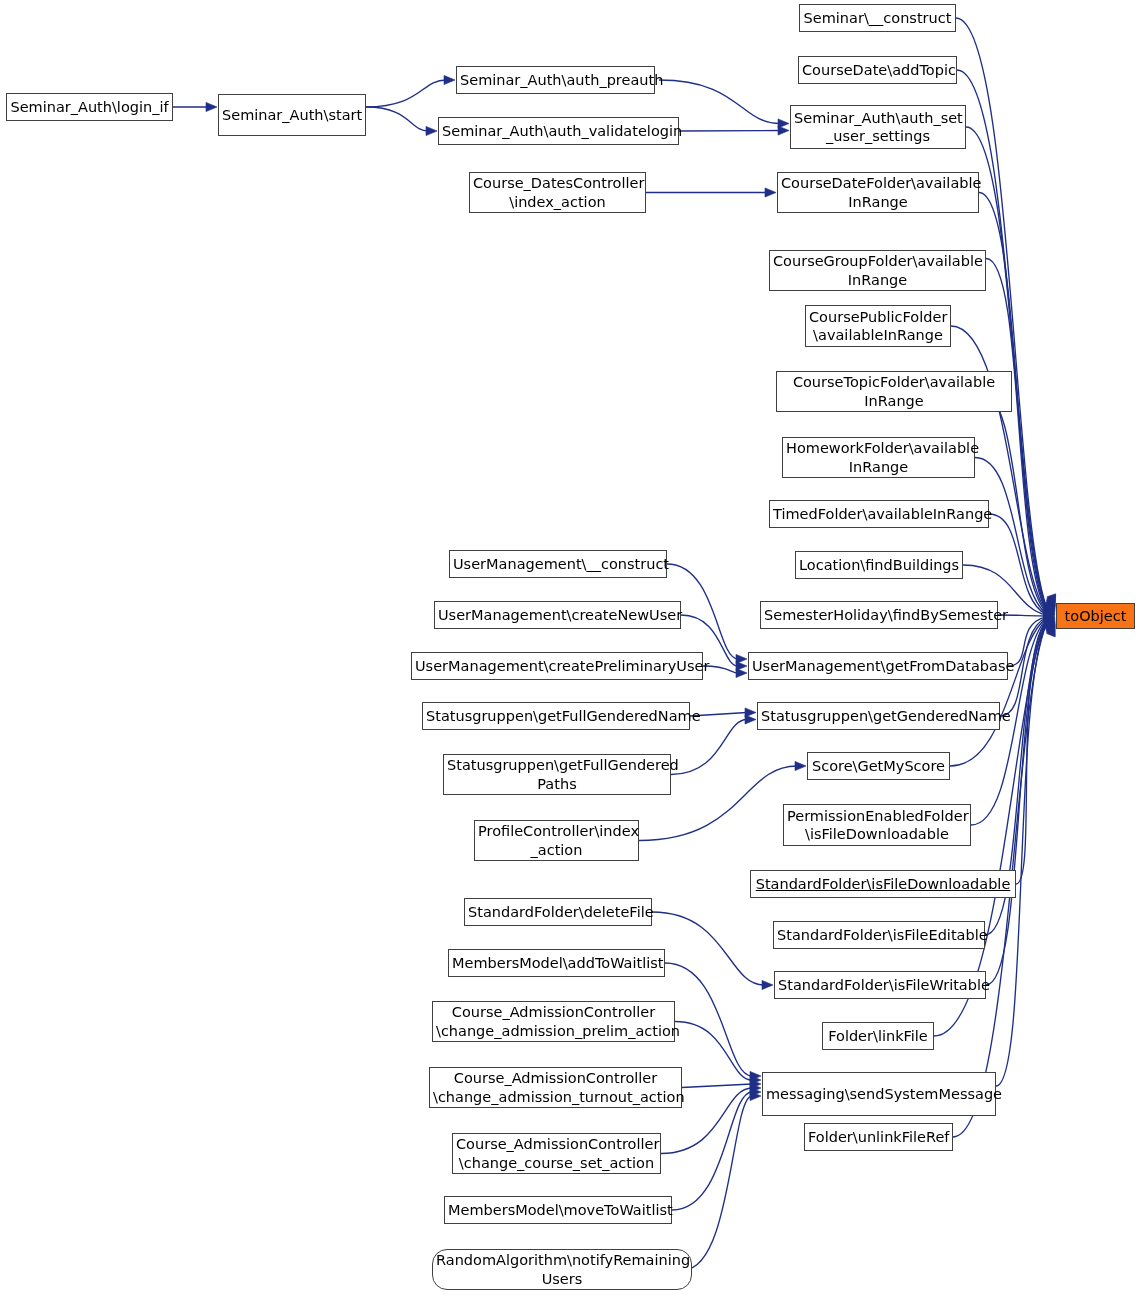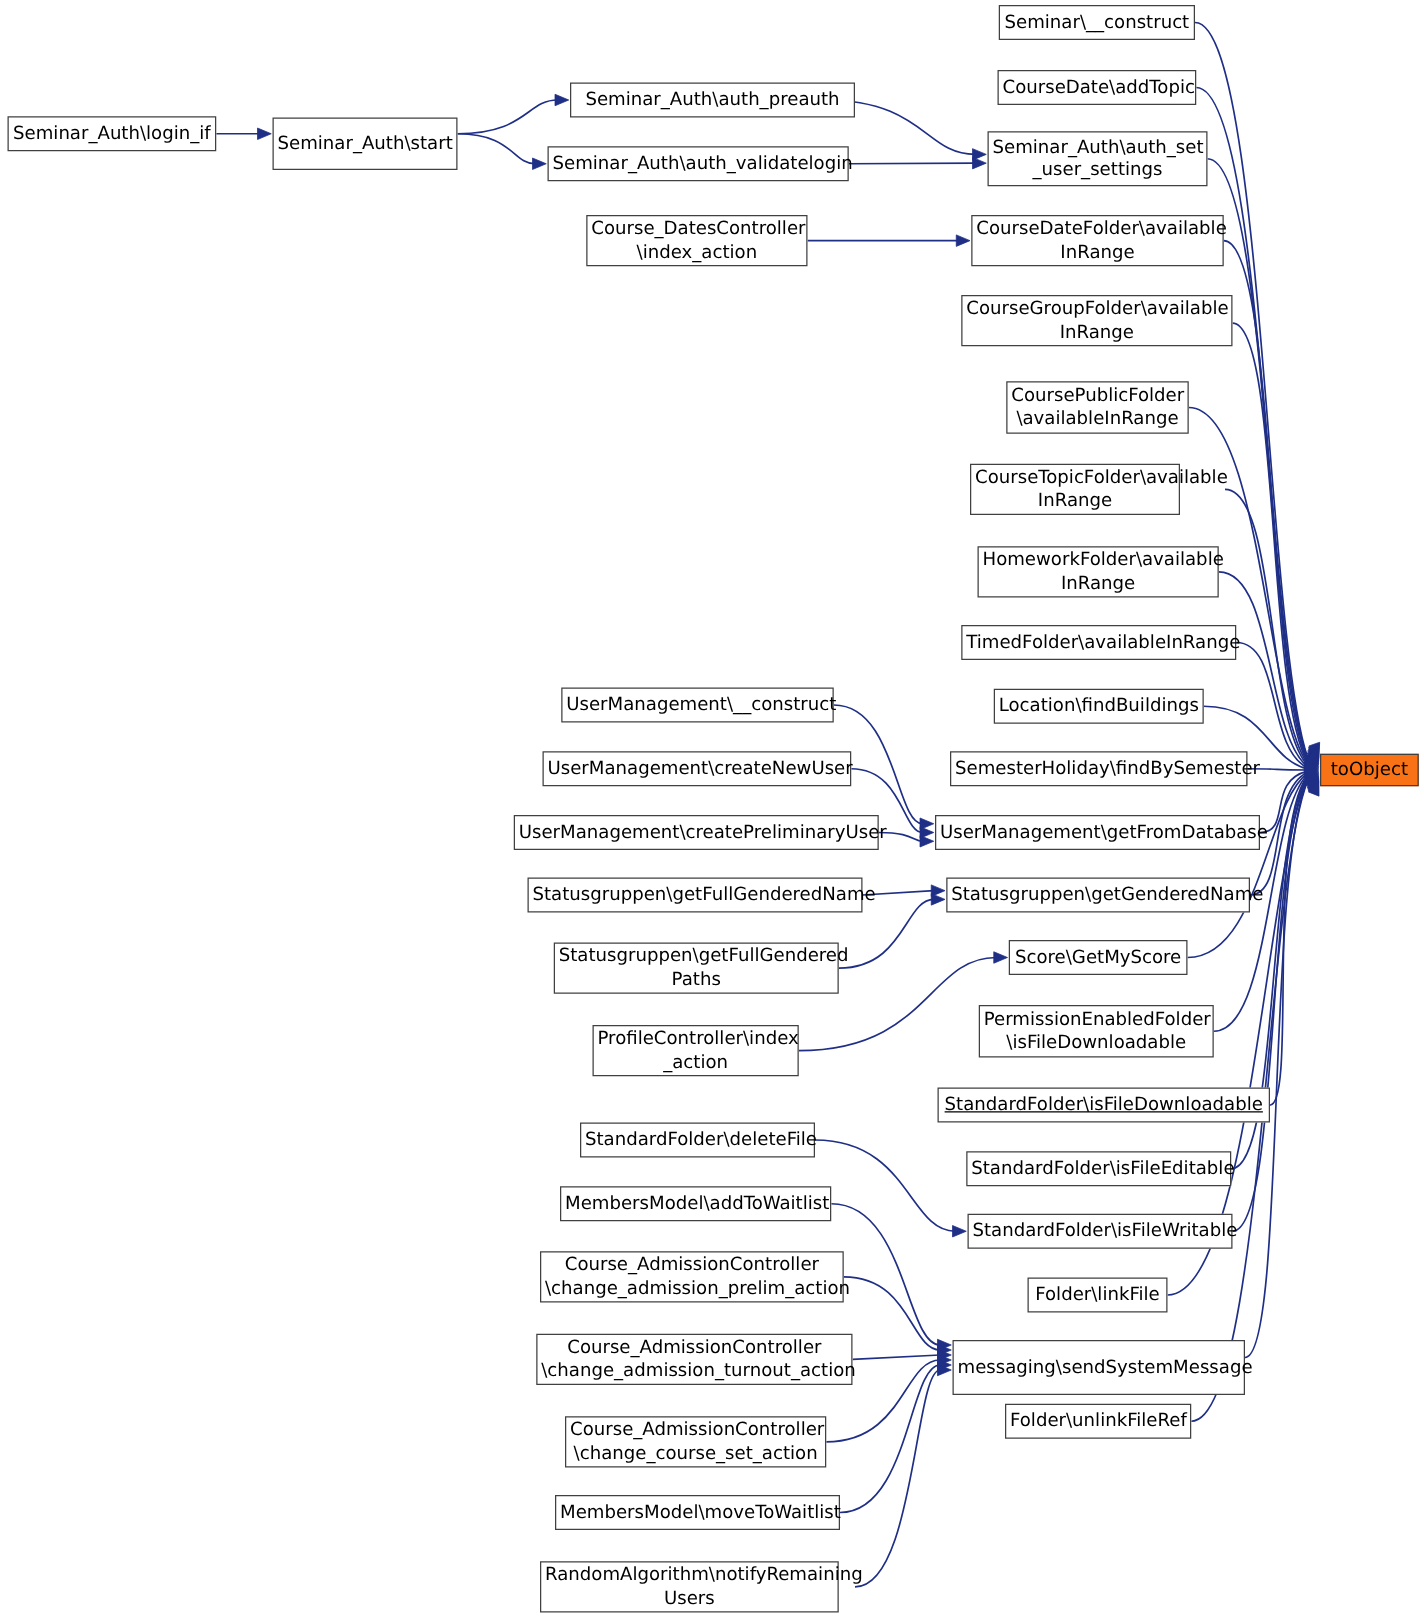--- a/index.html
+++ b/index.html
@@ -212,35 +212,35 @@
         <polygon points="1055,624.1034482758621 1054.7920170194839,636.0247209881113 1046.3674886096346,632.3277869784699" fill="#1f2f86" stroke="#1f2f86" stroke-width="0.6"></polygon>
       </g>
       <g>
         <path d="M 953 1137 C 1009.1 1137, 1013 708.3427586206897, 1046 624.9827586206897" fill="none" stroke="#1f2f86" stroke-width="1.35"></path>
         <polygon points="1055,624.9827586206897 1055.2281653526206,636.9036621339249 1046.6740615733415,633.5173206666" fill="#1f2f86" stroke="#1f2f86" stroke-width="0.6"></polygon>
       </g>
     </svg>
   <div id="node-layer">
       <div class="node" style="left: 6px; top: 93px; width: 167px; height: 28px;"><span class="node-label">Seminar_Auth\login_if</span></div>
       <div class="node" style="left: 218px; top: 94px; width: 148px; height: 42px;"><span class="node-label">Seminar_Auth\start</span></div>
-      <div class="node" style="left: 456px; top: 66px; width: 228px; height: 28px;"><span class="node-label">Seminar_Auth\auth_preauth</span></div>
+      <div class="node" style="left: 456px; top: 66px; width: 199px; height: 28px;"><span class="node-label">Seminar_Auth\auth_preauth</span></div>
       <div class="node" style="left: 438px; top: 117px; width: 241px; height: 28px;"><span class="node-label">Seminar_Auth\auth_validatelogin</span></div>
       <div class="node" style="left: 790px; top: 105px; width: 176px; height: 44px;"><span class="node-label">Seminar_Auth\auth_set
 _user_settings</span></div>
       <div class="node" style="left: 799px; top: 4px; width: 157px; height: 28px;"><span class="node-label">Seminar\__construct</span></div>
       <div class="node" style="left: 798px; top: 56px; width: 159px; height: 28px;"><span class="node-label">CourseDate\addTopic</span></div>
       <div class="node" style="left: 469px; top: 172px; width: 177px; height: 41px;"><span class="node-label">Course_DatesController
 \index_action</span></div>
       <div class="node" style="left: 777px; top: 172px; width: 202px; height: 41px;"><span class="node-label">CourseDateFolder\available
 InRange</span></div>
-      <div class="node" style="left: 769px; top: 236px; width: 217px; height: 41px;"><span class="node-label">CourseGroupFolder\available
+      <div class="node" style="left: 769px; top: 250px; width: 217px; height: 41px;"><span class="node-label">CourseGroupFolder\available
 InRange</span></div>
       <div class="node" style="left: 805px; top: 305px; width: 146px; height: 42px;"><span class="node-label">CoursePublicFolder
 \availableInRange</span></div>
-      <div class="node" style="left: 776px; top: 371px; width: 168px; height: 41px;"><span class="node-label">CourseTopicFolder\available
+      <div class="node" style="left: 776px; top: 371px; width: 236px; height: 41px;"><span class="node-label">CourseTopicFolder\available
 InRange</span></div>
       <div class="node" style="left: 782px; top: 437px; width: 193px; height: 41px;"><span class="node-label">HomeworkFolder\available
 InRange</span></div>
       <div class="node" style="left: 769px; top: 500px; width: 220px; height: 28px;"><span class="node-label">TimedFolder\availableInRange</span></div>
       <div class="node" style="left: 795px; top: 551px; width: 168px; height: 28px;"><span class="node-label">Location\findBuildings</span></div>
       <div class="node" style="left: 760px; top: 601px; width: 238px; height: 28px;"><span class="node-label">SemesterHoliday\findBySemester</span></div>
       <div class="node" style="left: 449px; top: 550px; width: 218px; height: 28px;"><span class="node-label">UserManagement\__construct</span></div>
       <div class="node" style="left: 434px; top: 601px; width: 247px; height: 28px;"><span class="node-label">UserManagement\createNewUser</span></div>
       <div class="node" style="left: 411px; top: 652px; width: 292px; height: 28px;"><span class="node-label">UserManagement\createPreliminaryUser</span></div>
       <div class="node" style="left: 748px; top: 652px; width: 260px; height: 28px;"><span class="node-label">UserManagement\getFromDatabase</span></div>
@@ -261,17 +261,17 @@
       <div class="node" style="left: 432px; top: 1001px; width: 243px; height: 41px;"><span class="node-label">Course_AdmissionController
 \change_admission_prelim_action</span></div>
       <div class="node" style="left: 822px; top: 1022px; width: 112px; height: 28px;"><span class="node-label">Folder\linkFile</span></div>
       <div class="node" style="left: 429px; top: 1067px; width: 253px; height: 41px;"><span class="node-label">Course_AdmissionController
 \change_admission_turnout_action</span></div>
       <div class="node" style="left: 762px; top: 1072px; width: 234px; height: 44px;"><span class="node-label">messaging\sendSystemMessage</span></div>
       <div class="node" style="left: 452px; top: 1133px; width: 209px; height: 41px;"><span class="node-label">Course_AdmissionController
 \change_course_set_action</span></div>
       <div class="node" style="left: 804px; top: 1123px; width: 149px; height: 28px;"><span class="node-label">Folder\unlinkFileRef</span></div>
       <div class="node" style="left: 444px; top: 1196px; width: 228px; height: 28px;"><span class="node-label">MembersModel\moveToWaitlist</span></div>
-      <div class="node" style="left: 432px; top: 1249px; width: 239px; height: 41px;"><span class="node-label">RandomAlgorithm\notifyRemaining
+      <div class="node" style="left: 432px; top: 1249px; width: 260px; height: 41px; border-radius: 15px;"><span class="node-label">RandomAlgorithm\notifyRemaining
 Users</span></div>
       <div class="node highlight" style="left: 1056px; top: 603px; width: 79px; height: 26px;"><span class="node-label">toObject</span></div>
     </div>
 </div>
 
 </body></html>

